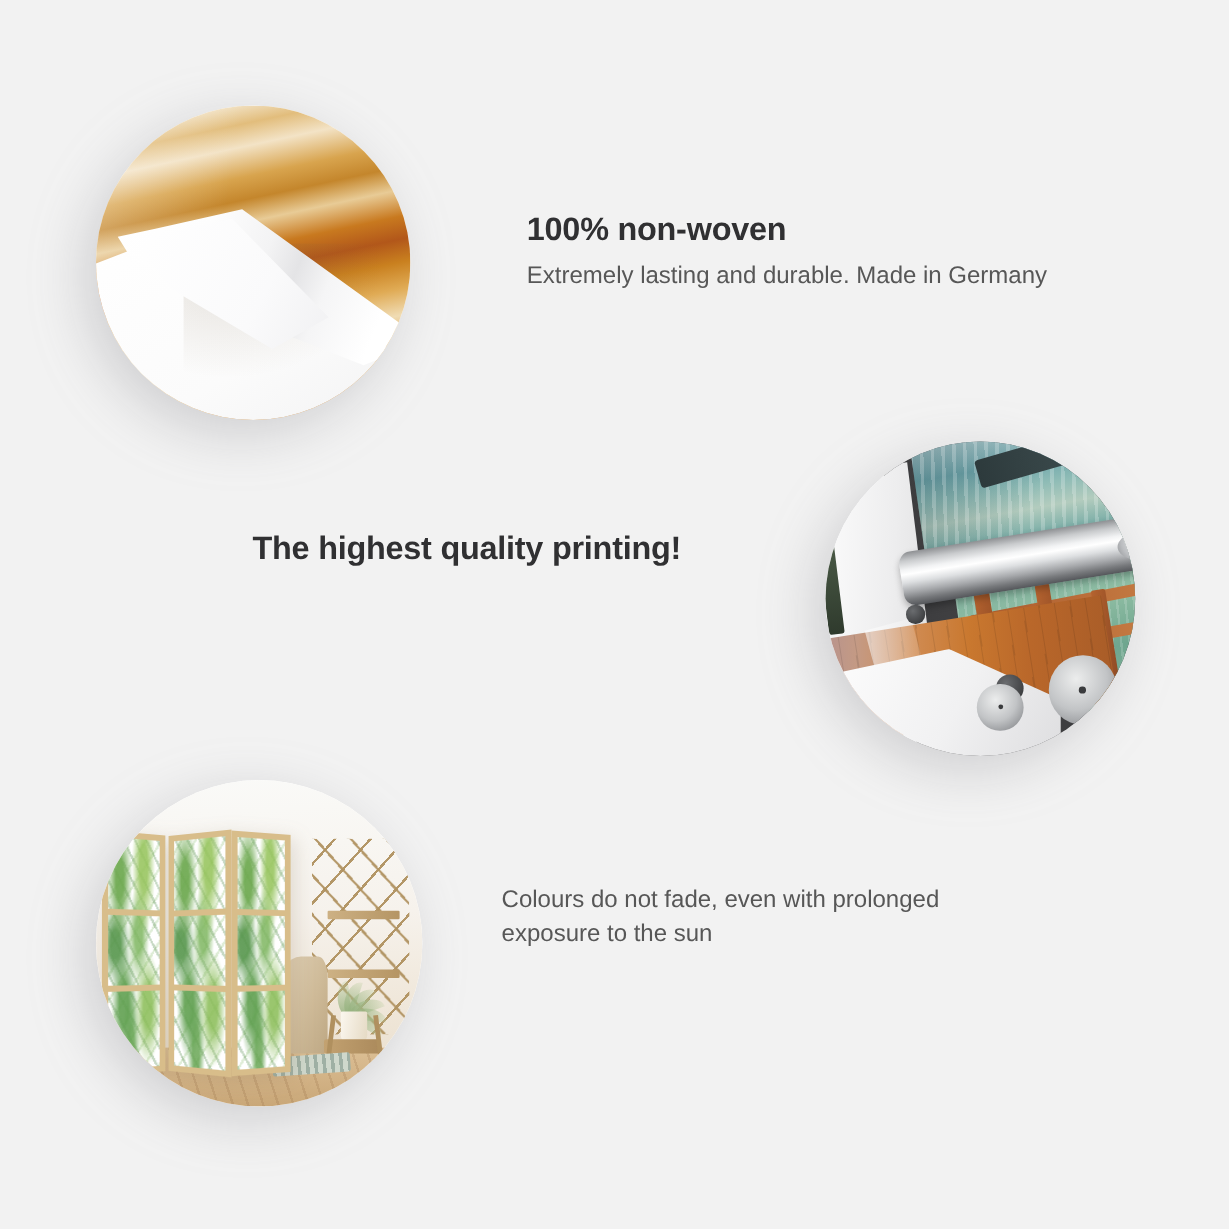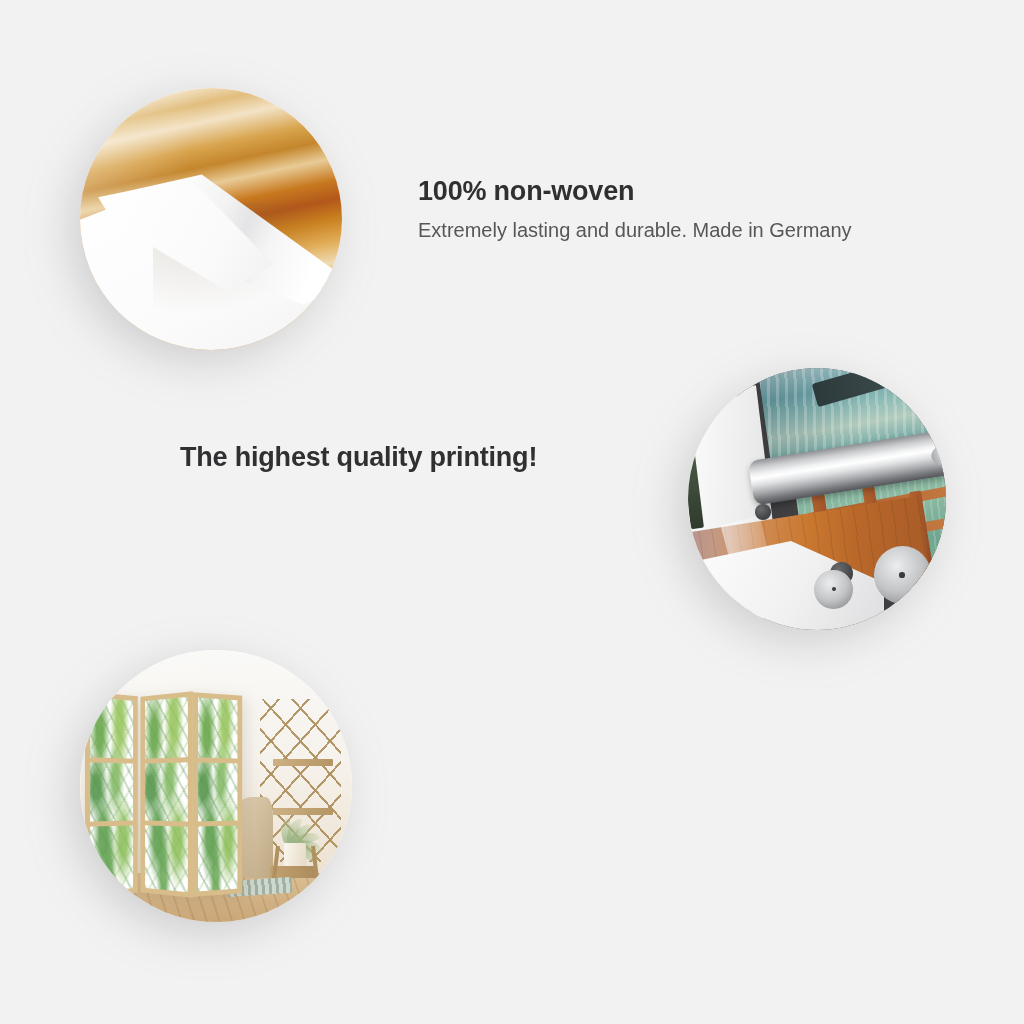--- a/index.html
+++ b/index.html
@@ -47,21 +47,21 @@
     margin: 0 0 9px 0;
     line-height: 1.15;
   }
   .feature-desc {
     font-size: 20px;
     color: #575757;
     line-height: 1.42;
     margin: 0;
     font-weight: normal;
   }
-  .align-right { text-align: left; }
+  .align-right { text-align: center; }
 
   
   #c1 { left: 80px; top: 88px; width: 262px; height: 262px; }
   .wp-sheet {
     position: absolute; inset: 0;
     background:
       linear-gradient(168deg,
         #efe0c6 0%,
         #f6ecd8 6%,
         #e2bd7c 13%,
@@ -343,21 +343,21 @@
     content:""; position:absolute; left:0; width:100%; height:5px;
     background:#d8bd8a;
   }
   .rd-panel::before{ top:31%; }
   .rd-panel::after{ top:64%; }
   .rd-panel.p1{ width:34%; transform: perspective(240px) rotateY(12deg); }
   .rd-panel.p2{ width:34%; transform: perspective(240px) rotateY(-14deg); }
   .rd-panel.p3{ width:32%; transform: perspective(240px) rotateY(10deg); }
 
   
-  #t1 { left: 418px; top: 176px; width: 470px; }
+  #t1 { left: 439px; top: 176px; width: 470px; }
   #t2 { left: 180px; top: 442px; width: 418px; }
   #t3 { left: 418px; top: 736px; width: 420px; }
 </style>
 </head>
 <body>
 
 <div class="stage">
 
   <div class="feature">
 
@@ -434,16 +434,17 @@
         <div class="rd-rug"></div>
         <div class="rd-screen">
           <div class="rd-panel p1"></div>
           <div class="rd-panel p2"></div>
           <div class="rd-panel p3"></div>
         </div>
       </div>
     </div>
 
     <div class="text-block" id="t3">
+      <p class="feature-desc">Colours do not fade, even with prolonged exposure to the sun</p>
     </div>
   </div>
 
 </div>
 
 </body></html>

